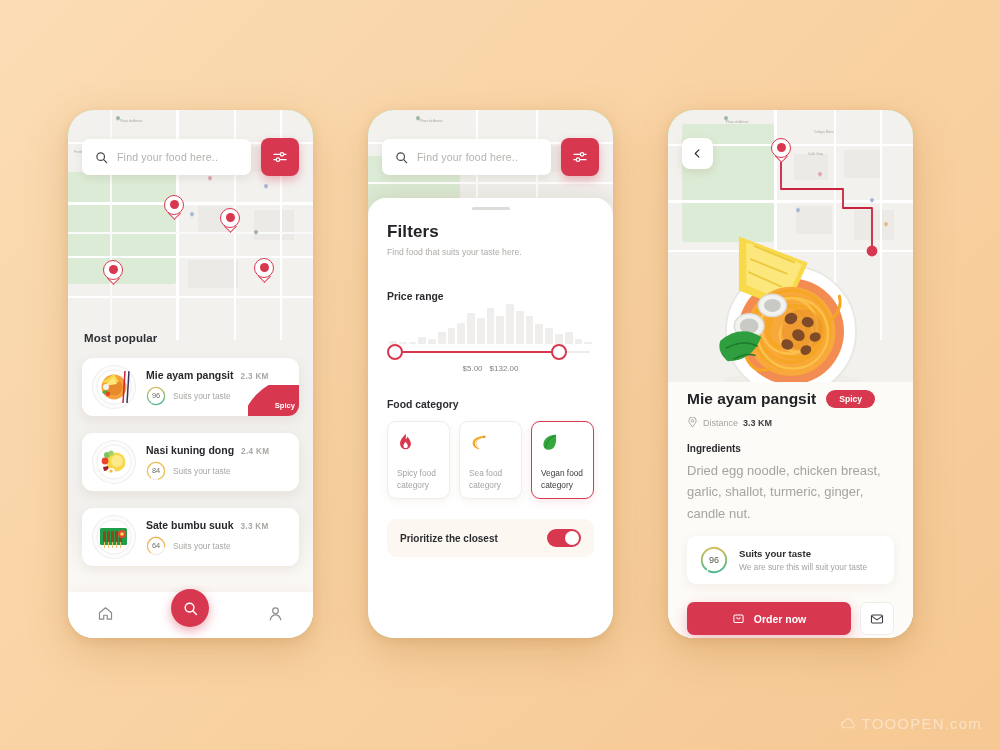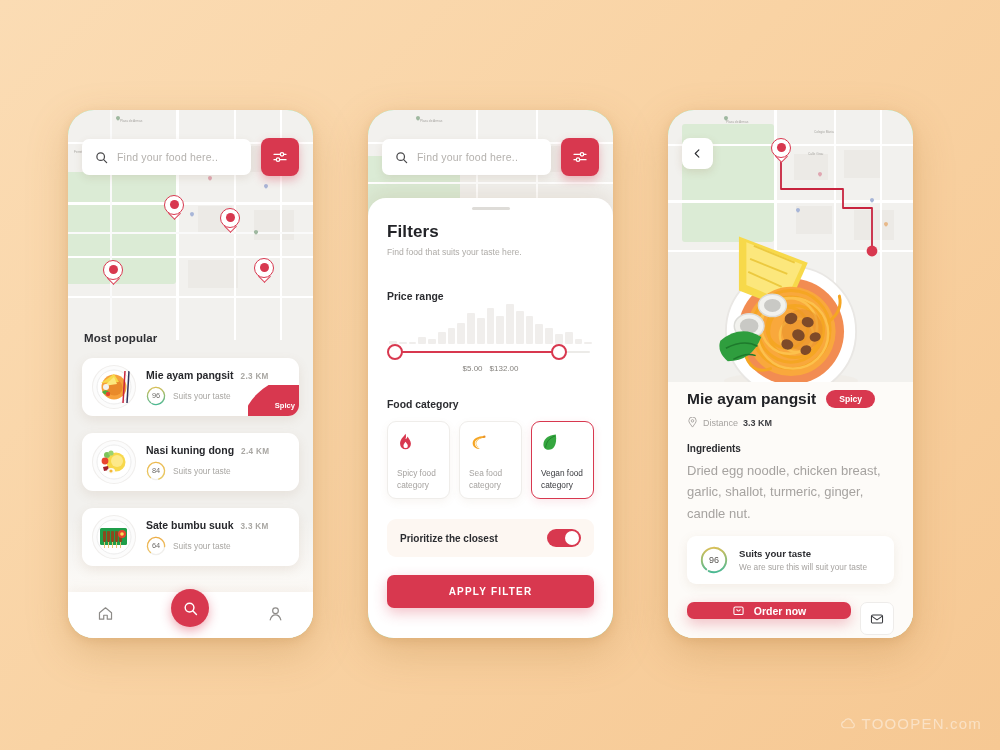--- a/index.html
+++ b/index.html
@@ -242,21 +242,21 @@
   }
   .taste .big { width: 28px; height: 28px; position: relative; flex: none; }
   .taste .big span {
     position: absolute; inset: 0; display: flex; align-items: center;
     justify-content: center; font-size: 9px; color: #55534f;
   }
   .taste .t1 { font-size: 9.6px; font-weight: 700; color: #2b2c30; }
   .taste .t2 { font-size: 8.3px; color: #a6a3a0; margin-top: 3px; }
   .actions { display: flex; gap: 9px; margin-top: 18px; }
   .order {
-    flex: 1; height: 17px; background: #d8384f; border: none; border-radius: 7px;
+    flex: 1; height: 33px; background: #d8384f; border: none; border-radius: 7px;
     color: #fff; display: flex; align-items: center; justify-content: center;
     gap: 9px; font-size: 10.5px; font-weight: 600; font-family: inherit;
     cursor: pointer; box-shadow: 0 5px 14px rgba(216,56,79,.3);
   }
   .msgbtn {
     width: 34px; height: 33px; border-radius: 7px; background: #fff;
     border: 1px solid #eeecea; display: flex; align-items: center;
     justify-content: center; cursor: pointer;
   }
 
@@ -593,21 +593,20 @@
       </div>
     </div>
 
     <div class="toggle-row">
       <span class="lb">Prioritize the closest</span>
       <div class="switch">
           <i></i>
         </div>
     </div>
 
-    <button class="apply">APPLY FILTER</button>
   </div>
 </div>
 
 <div class="phone" id="phone3">
 
   <div class="map">
     <div class="park" style="left:14px;top:14px;width:92px;height:118px;border-radius:3px;"></div>
     <div class="blk" style="left:126px;top:44px;width:34px;height:26px;"></div>
     <div class="blk" style="left:176px;top:40px;width:38px;height:28px;"></div>
     <div class="blk" style="left:128px;top:96px;width:36px;height:28px;"></div>

